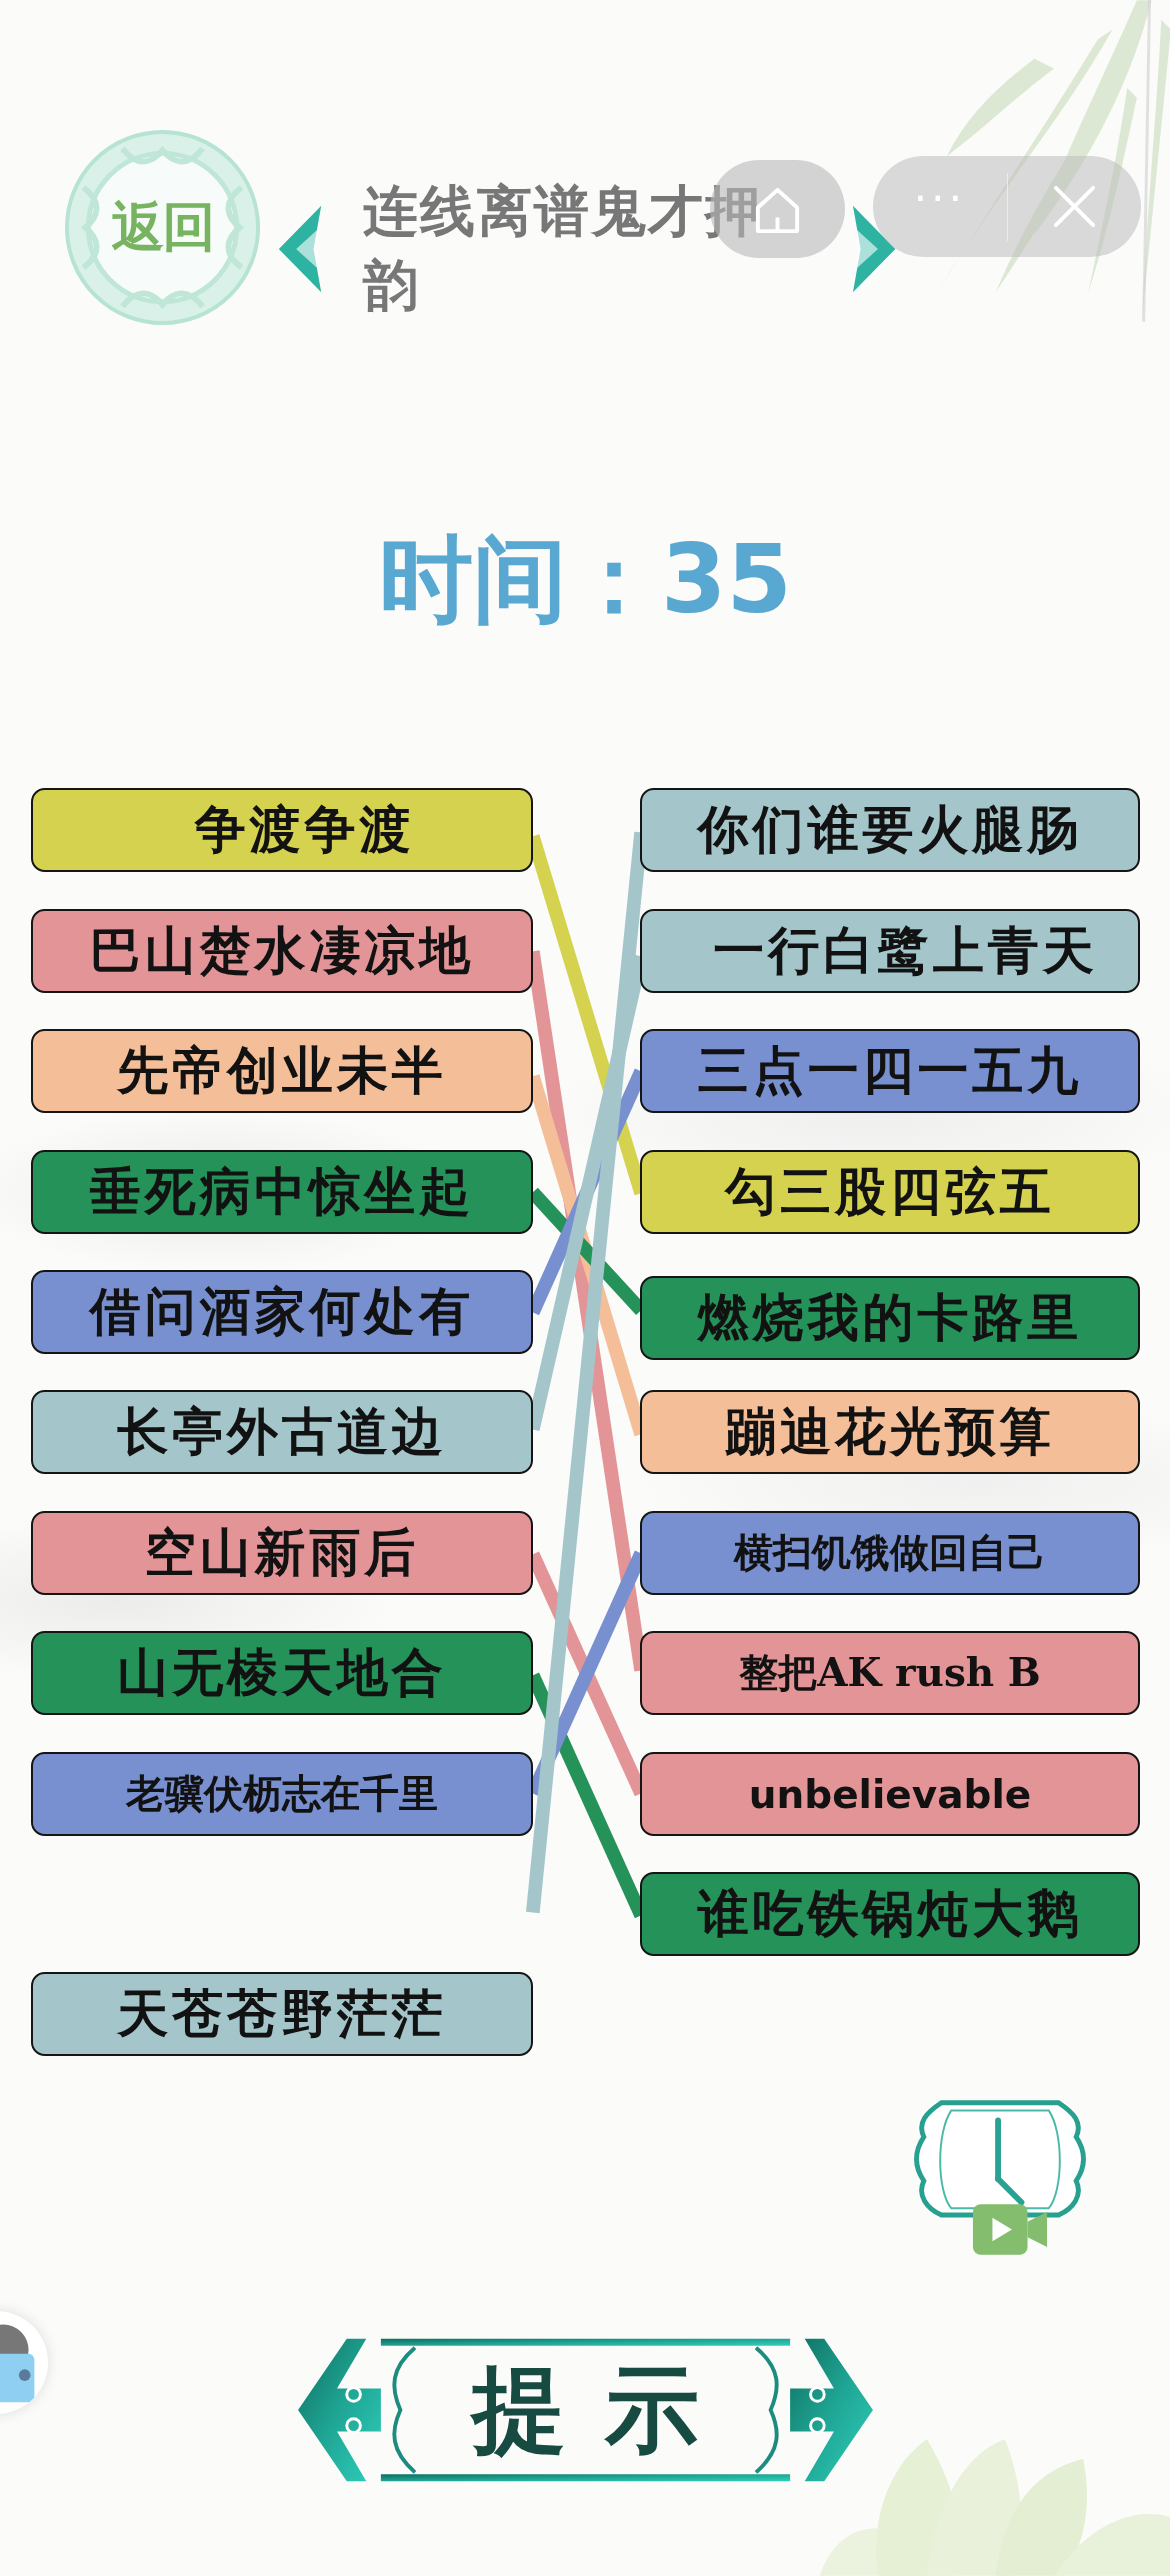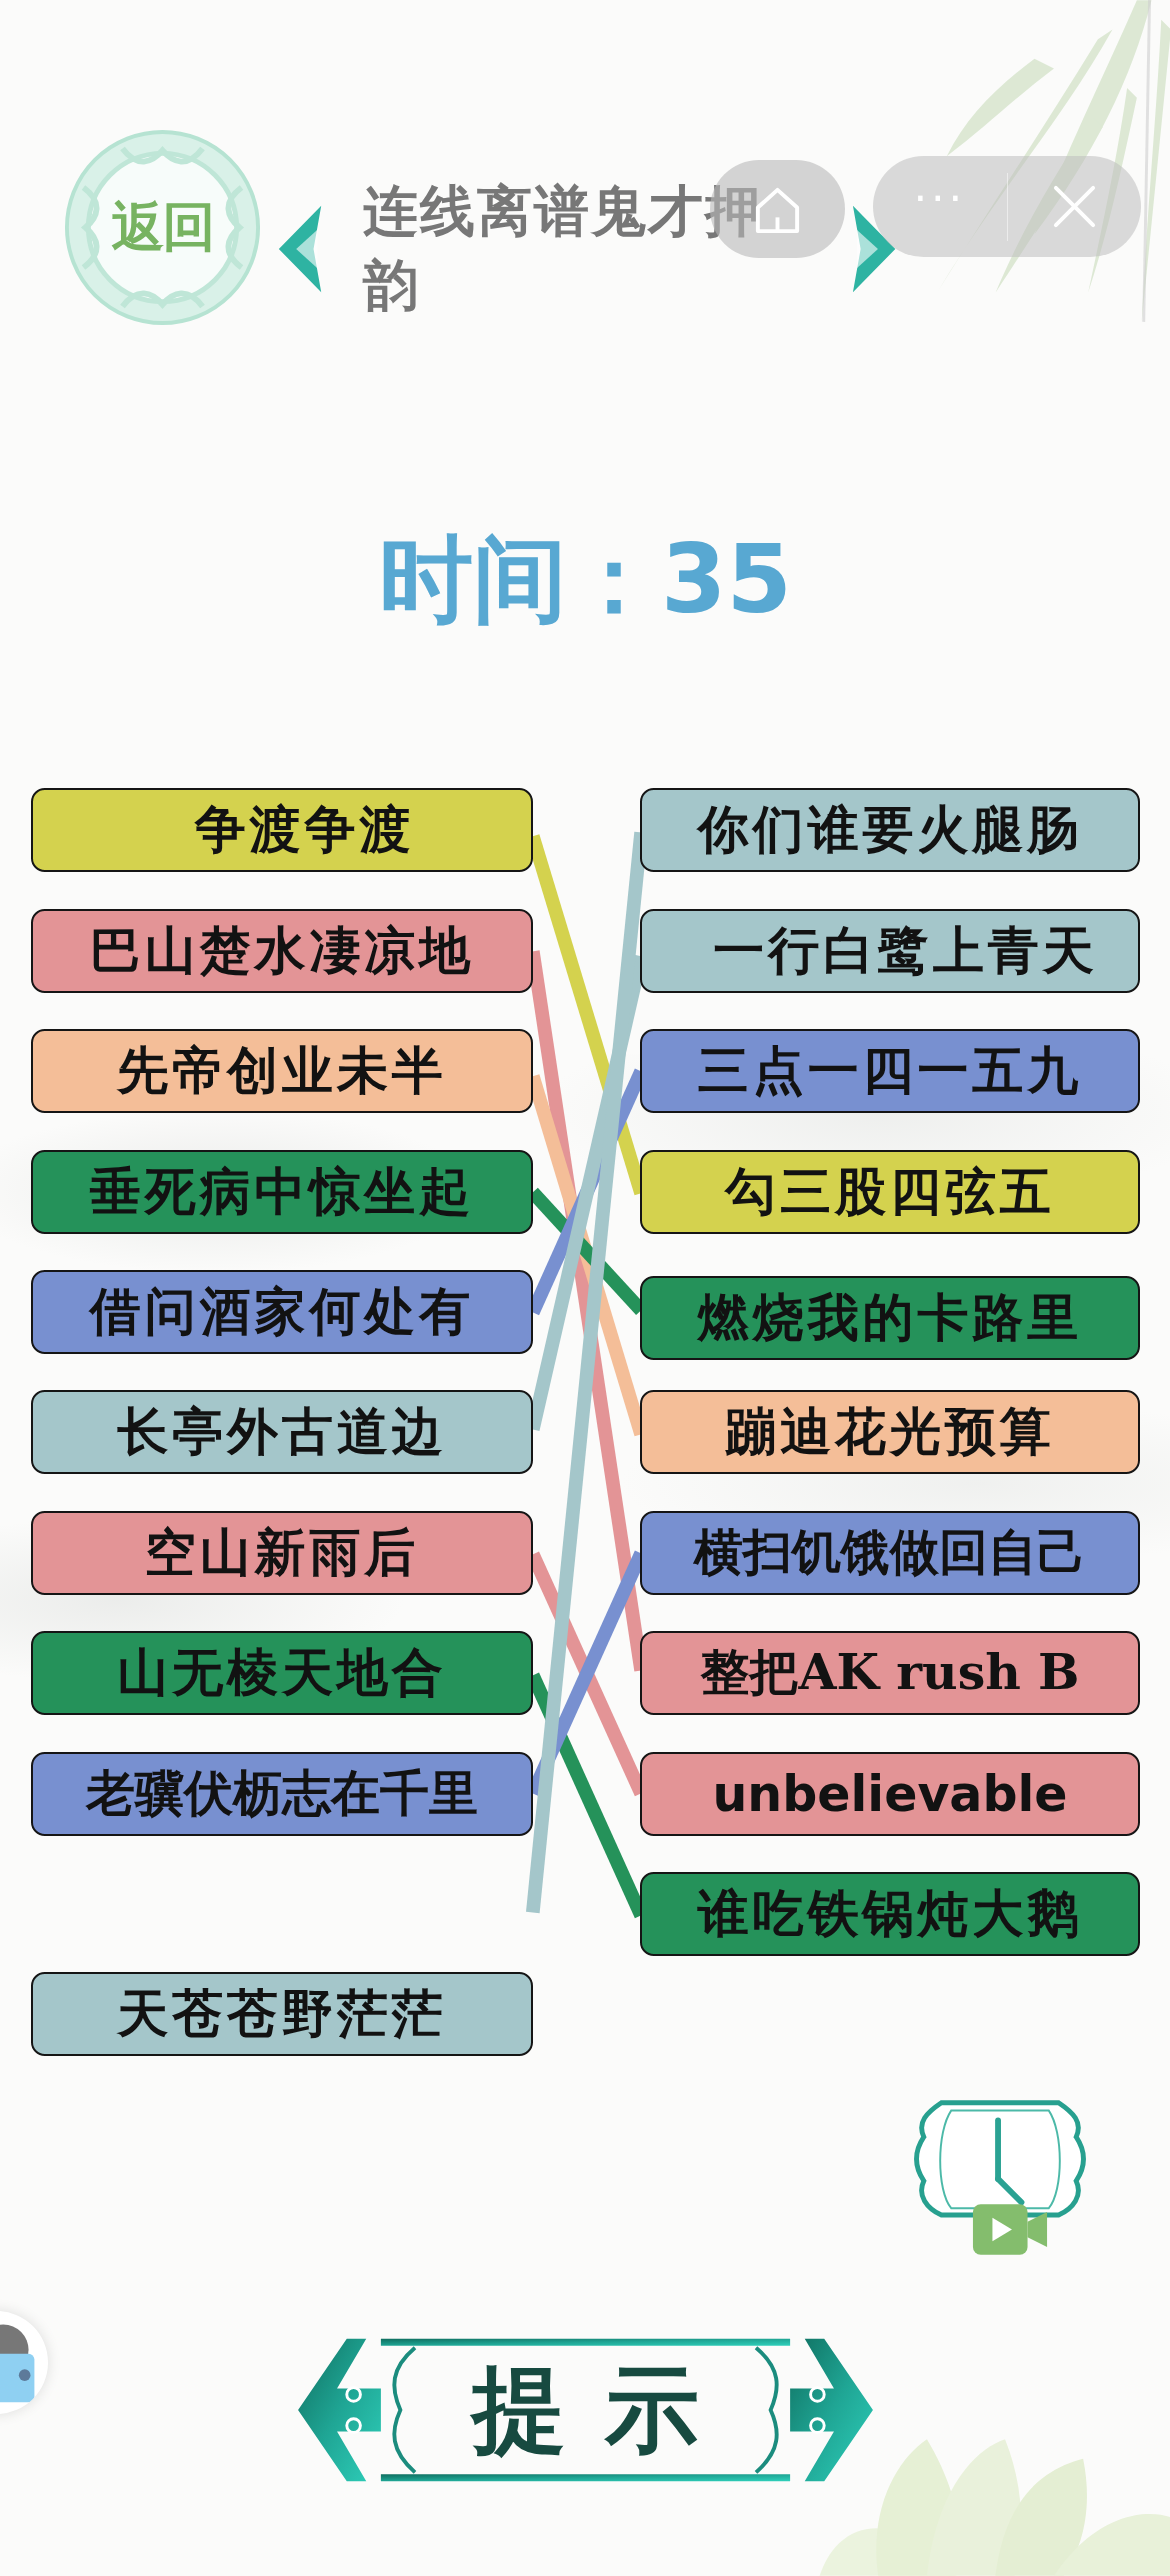--- a/index.html
+++ b/index.html
@@ -66,21 +66,21 @@
 
   .card {
     position: absolute; height: 84px; border: 2.9px solid #151515; border-radius: 13.7px;
     display: flex; align-items: center; justify-content: center; box-sizing: border-box;
     font-size: 51px; font-weight: bold; color: #121212; letter-spacing: 3.9px; cursor: pointer;
     white-space: nowrap; overflow: hidden;
   }
   .card.left { left: 31px; width: 502px; }
   .card.right { left: 640px; width: 500px; }
   .card.latin { font-family: "DejaVu Sans", sans-serif; letter-spacing: 2.9px; font-size: 49px; }
-  .card.tight { letter-spacing: 0px; font-size: 49px; }
+  .card.tight { letter-spacing: 0px; font-size: 39px; }
 
   .addtime {
     position: absolute; left: 912px; top: 2093px; width: 176px; height: 166px; cursor: pointer;
   }
   .addtime-label {
     position: absolute; left: 0; top: 19.5px; width: 176px; height: 88px;
     display: flex; align-items: center; justify-content: center;
     font-size: 55px; font-weight: bold; color: #1d4c3e; letter-spacing: -2px;
   }
 

